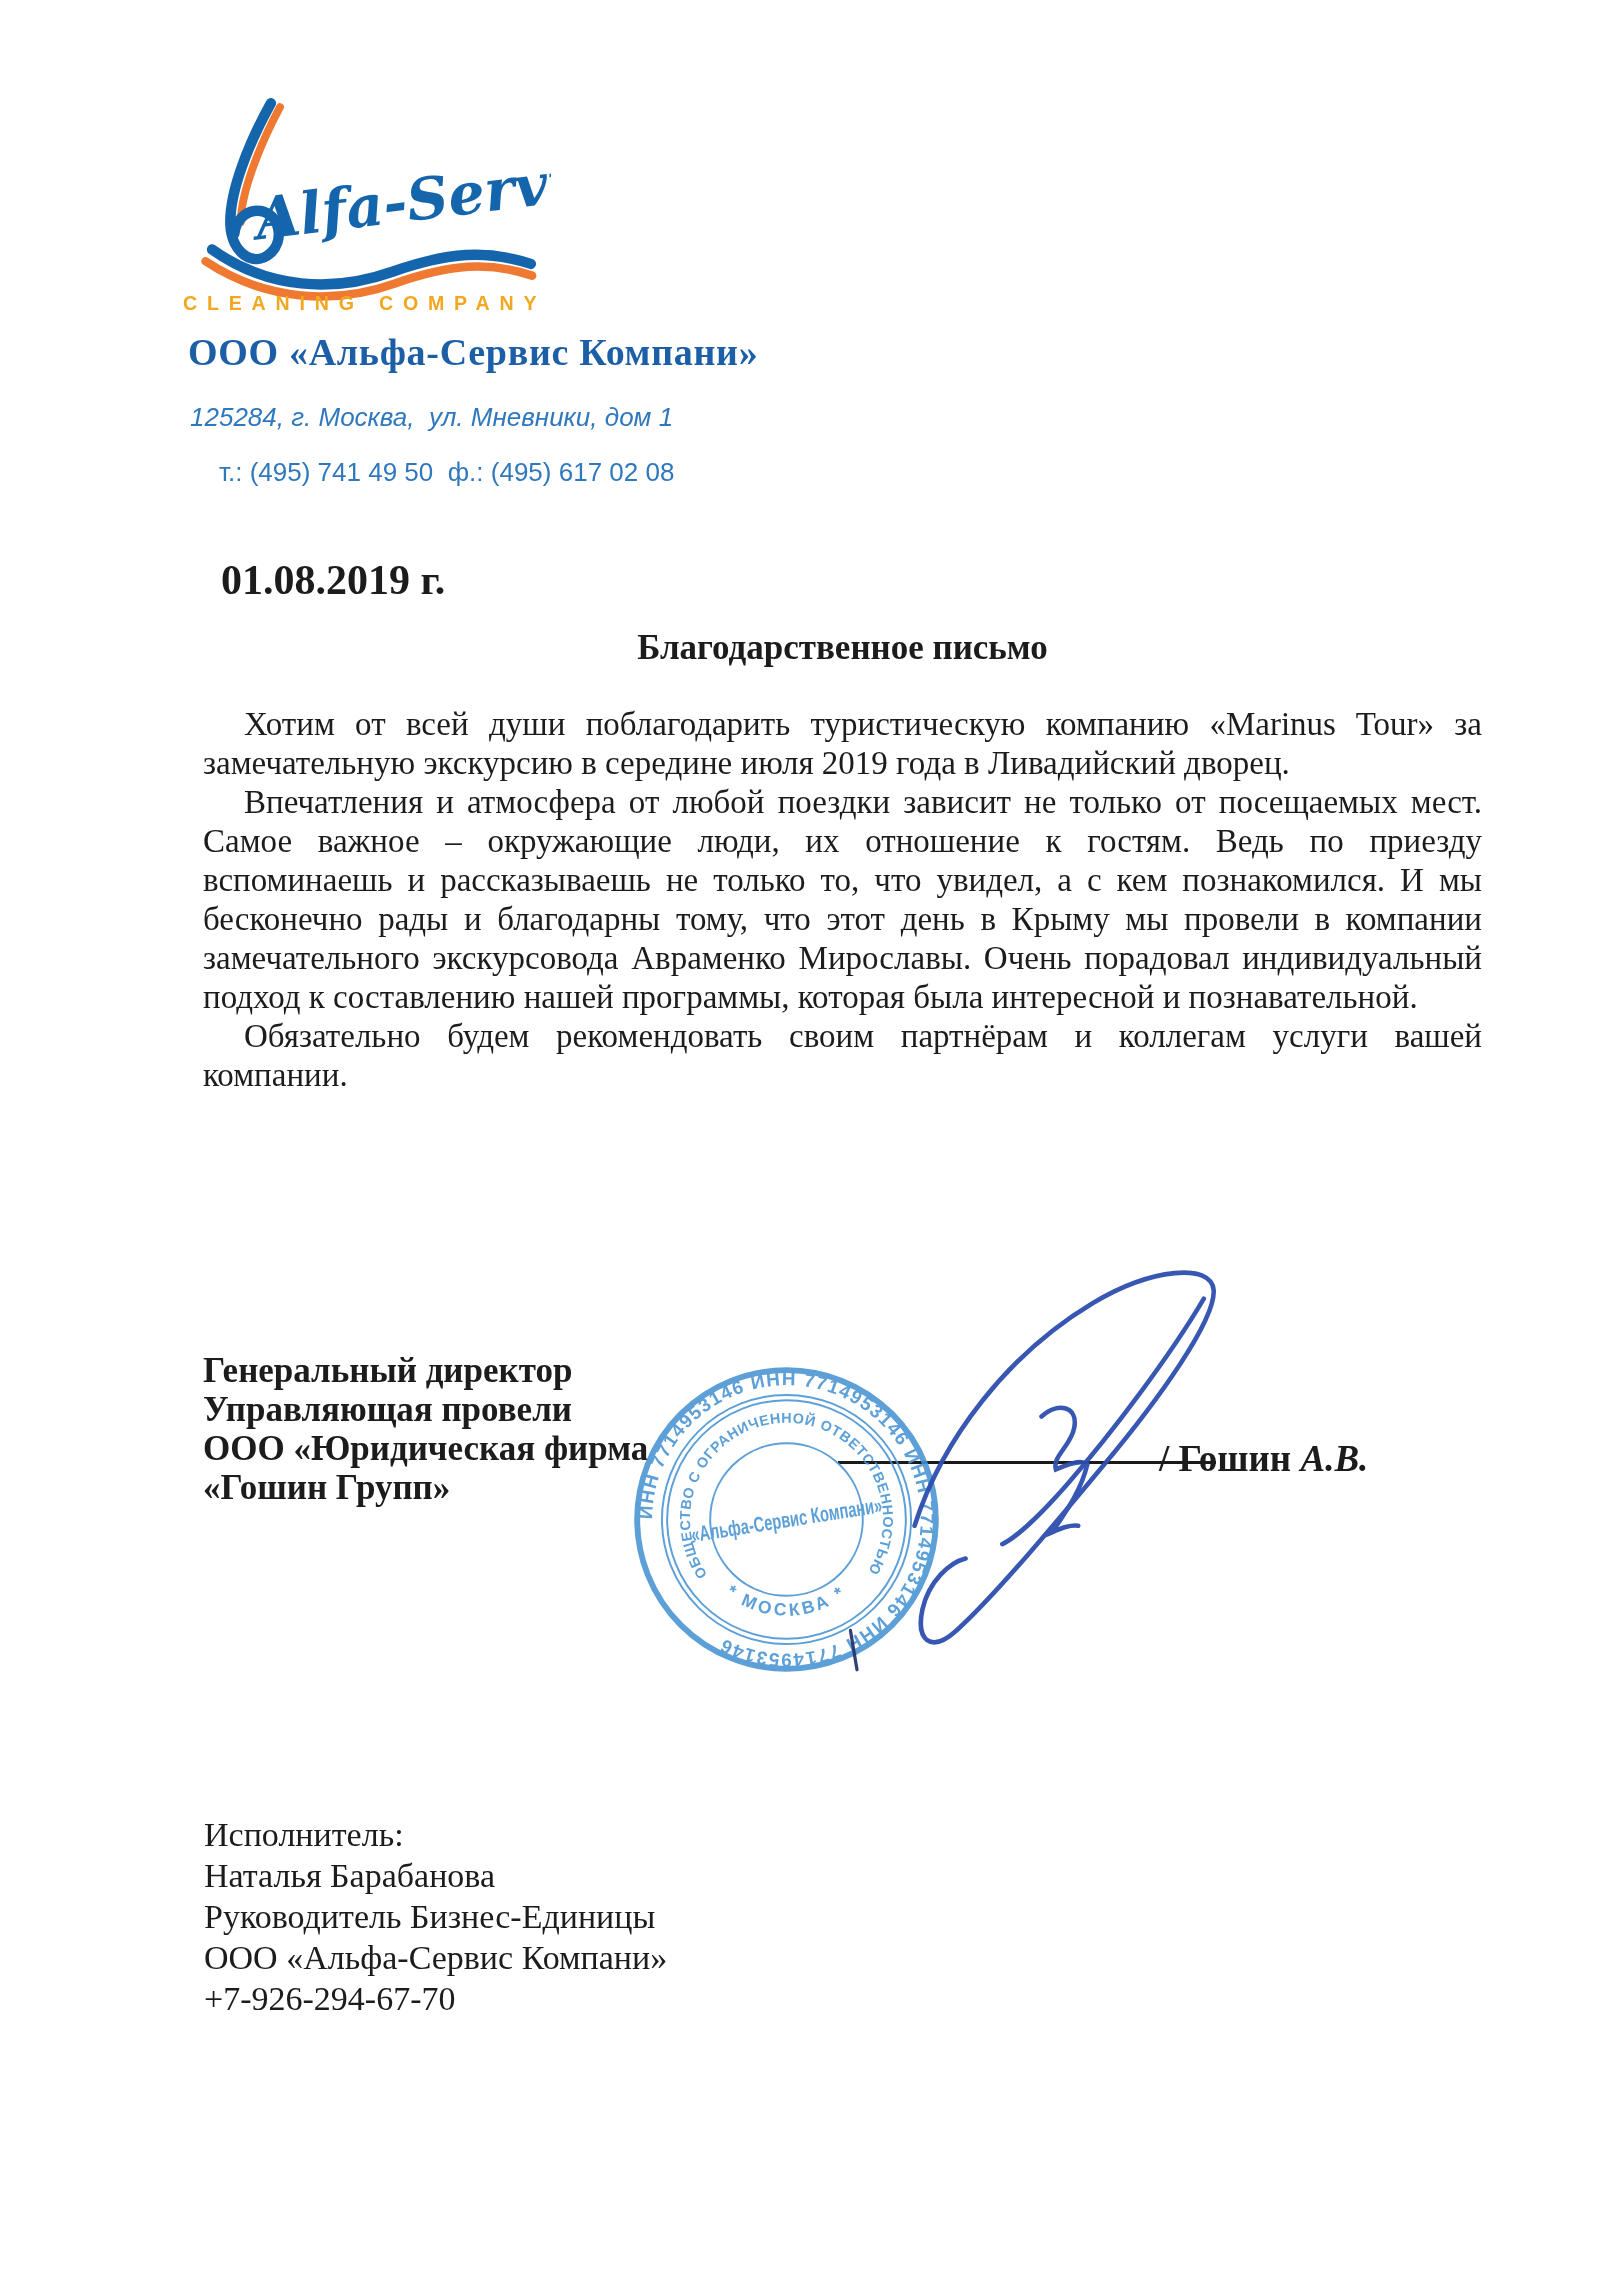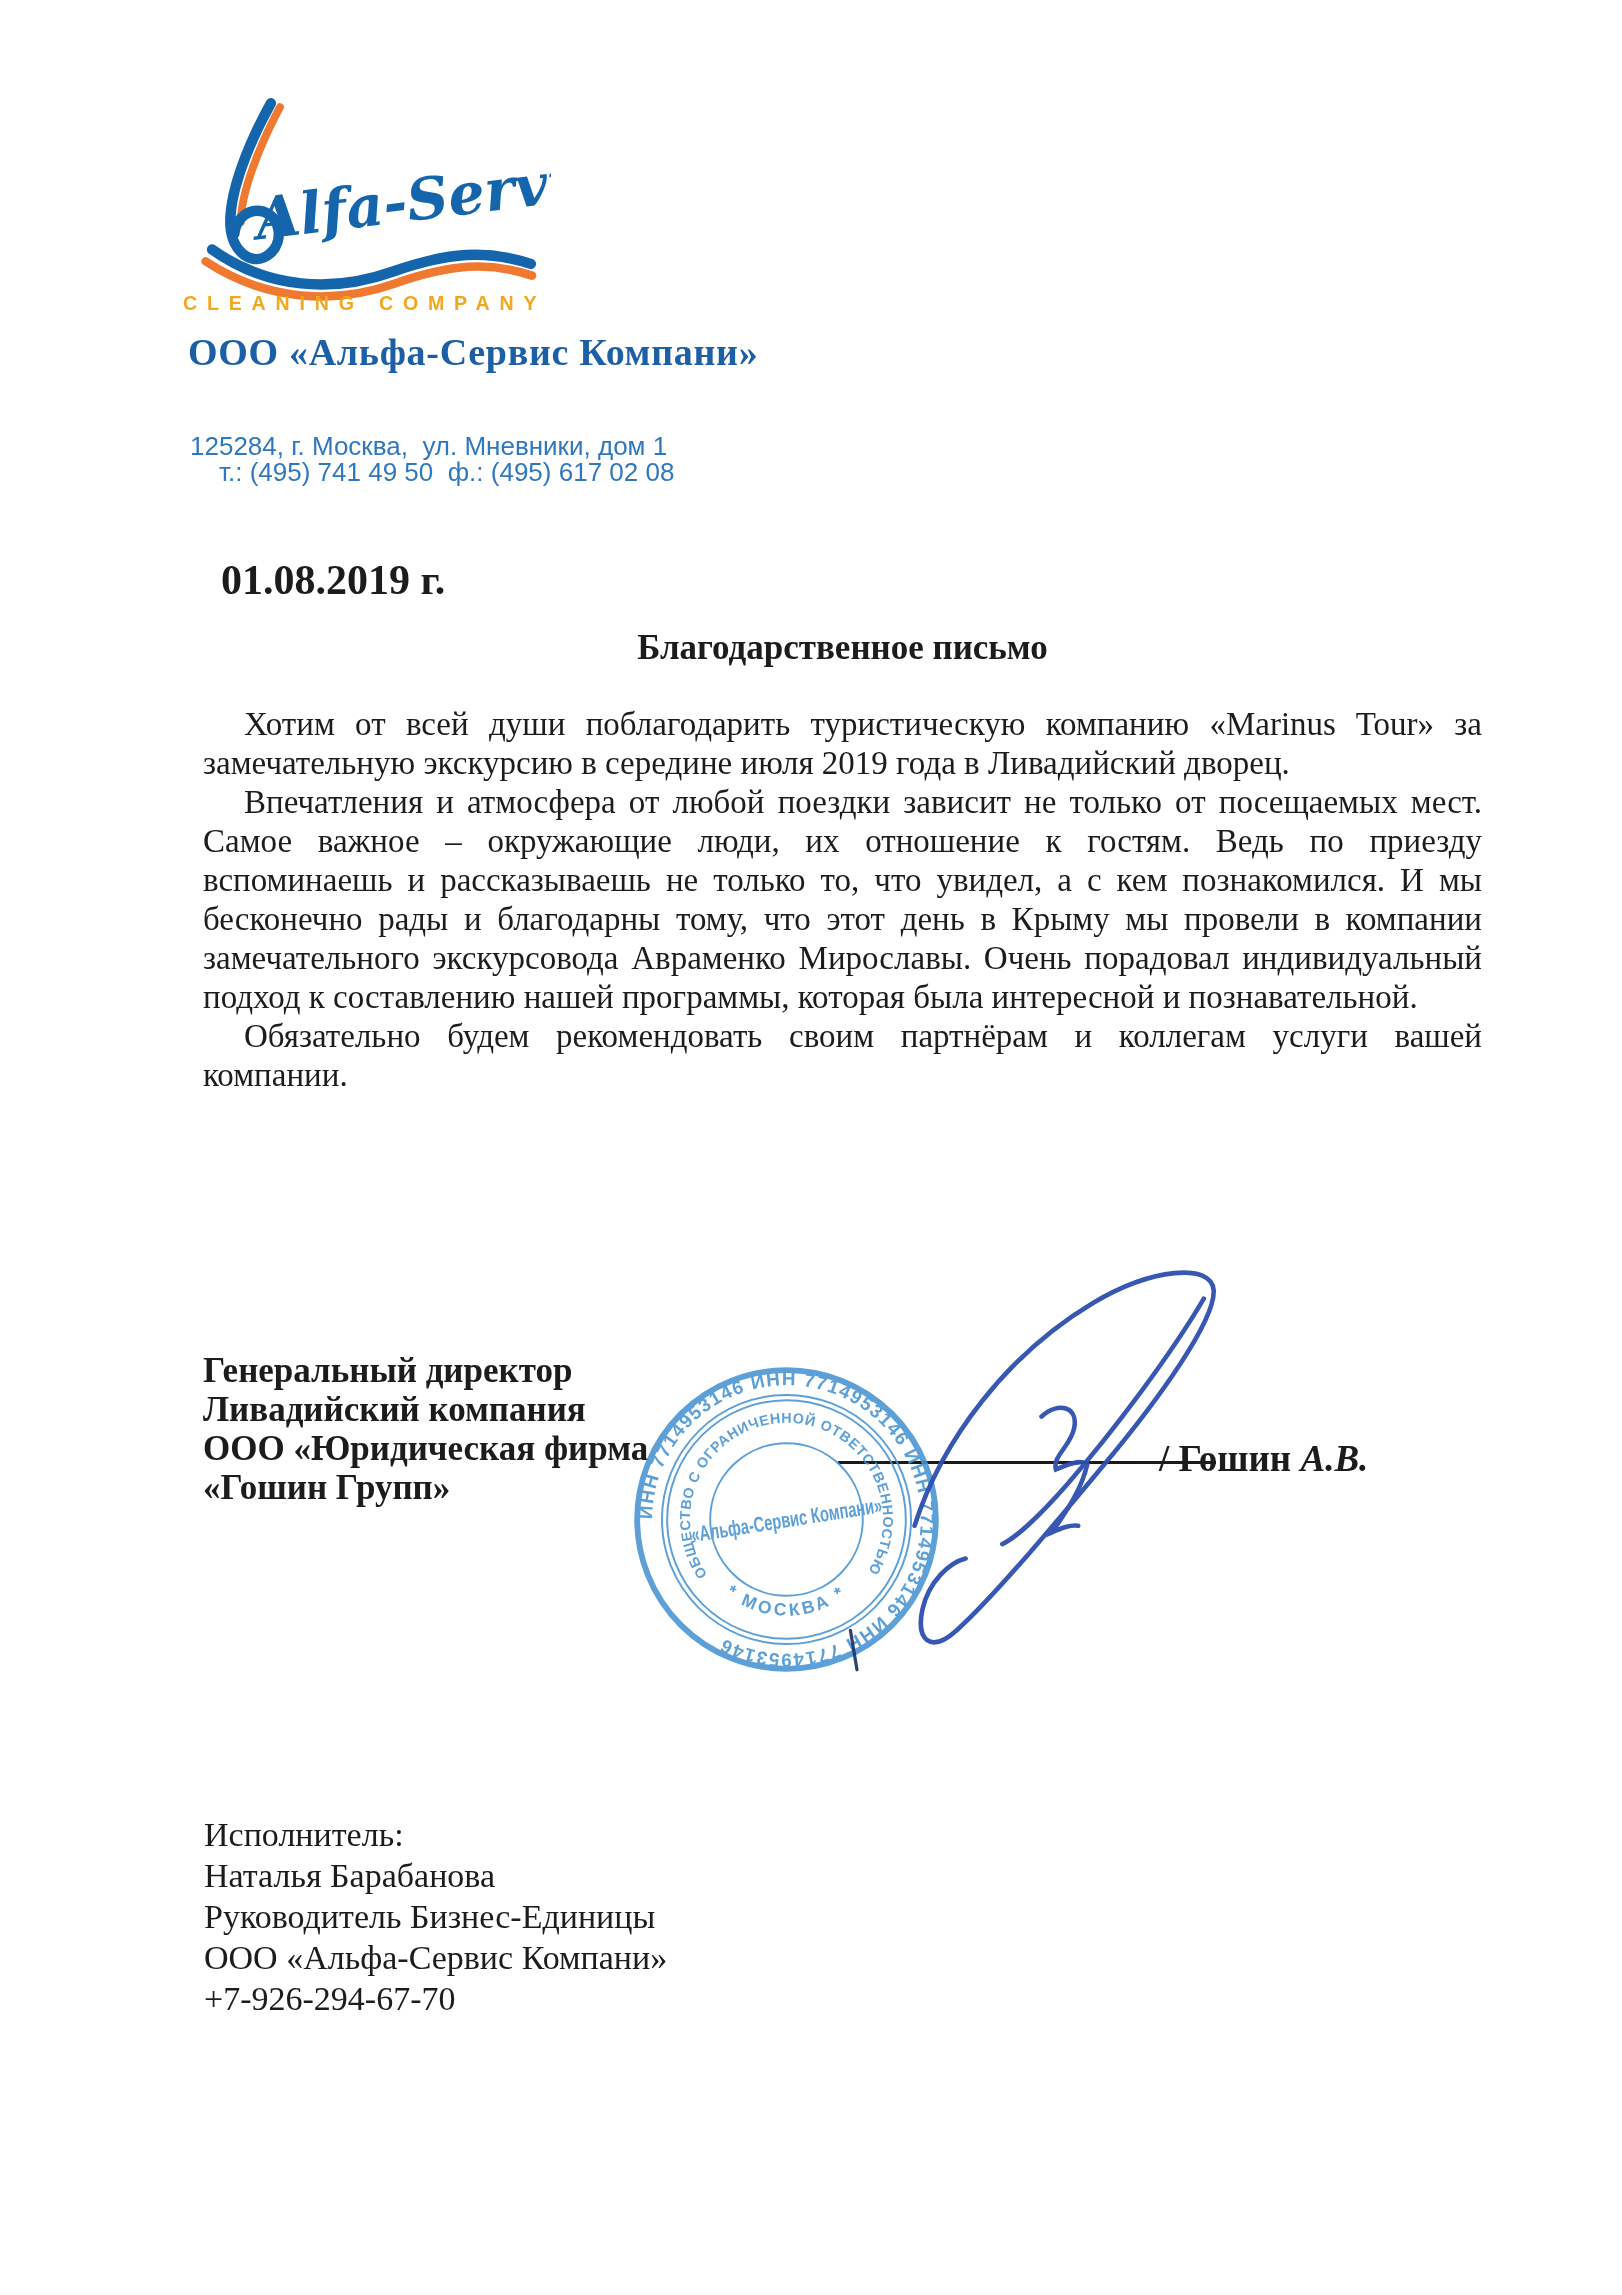--- a/index.html
+++ b/index.html
@@ -22,21 +22,21 @@
   .company-name{
     position:absolute;left:188px;top:330px;
     font-weight:bold;font-size:38px;color:#1d5fa7;
     letter-spacing:0.7px;white-space:nowrap;
   }
   .company-address,.company-phone{
     position:absolute;left:190px;
     font-family:"Liberation Sans", sans-serif;
     font-size:26px;color:#3078be;white-space:pre;
   }
-  .company-address{top:431px;}
+  .company-address{top:402px;font-style:italic;}
   .company-phone{top:457px;margin-left:29px;}
   
   .letter-date{
     position:absolute;left:221px;top:556px;
     font-weight:bold;font-size:42px;
   }
   .letter-title{
     position:absolute;left:203px;top:628px;width:1279px;
     text-align:center;font-weight:bold;font-size:35px;
   }
@@ -92,21 +92,21 @@
   <div class="letter-title">Благодарственное письмо</div>
 
   <div class="letter-body">
     <p>Хотим от всей души поблагодарить туристическую компанию «Marinus Tour» за замечательную экскурсию в середине июля 2019 года в Ливадийский дворец.</p>
     <p>Впечатления и атмосфера от любой поездки зависит не только от посещаемых мест. Самое важное – окружающие люди, их отношение к гостям. Ведь по приезду вспоминаешь и рассказываешь не только то, что увидел, а с кем познакомился. И мы бесконечно рады и благодарны тому, что этот день в Крыму мы провели в компании замечательного экскурсовода Авраменко Мирославы. Очень порадовал индивидуальный подход к составлению нашей программы, которая была интересной и познавательной.</p>
     <p>Обязательно будем рекомендовать своим партнёрам и коллегам услуги вашей компании.</p>
   </div>
 
   <div class="sig-block">
     <div>Генеральный директор</div>
-    <div>Ливадийский компания</div>
+    <div>Управляющая провели</div>
     <div>ООО «Юридическая фирма</div>
     <div>«Гошин Групп»</div>
   </div>
 
   <svg class="stamp" viewBox="0 0 480 480">
     <defs>
       <path id="ringOuterPath" d="M 34 240 A 206 206 0 1 1 446 240 A 206 206 0 1 1 34 240" fill="none"></path>
       <path id="ringInnerPath" d="M 119 325 A 148 148 0 1 1 361 325" fill="none"></path>
       <path id="ringBottomPath" d="M 145 353 A 148 148 0 0 0 335 353" fill="none"></path>
     </defs>

